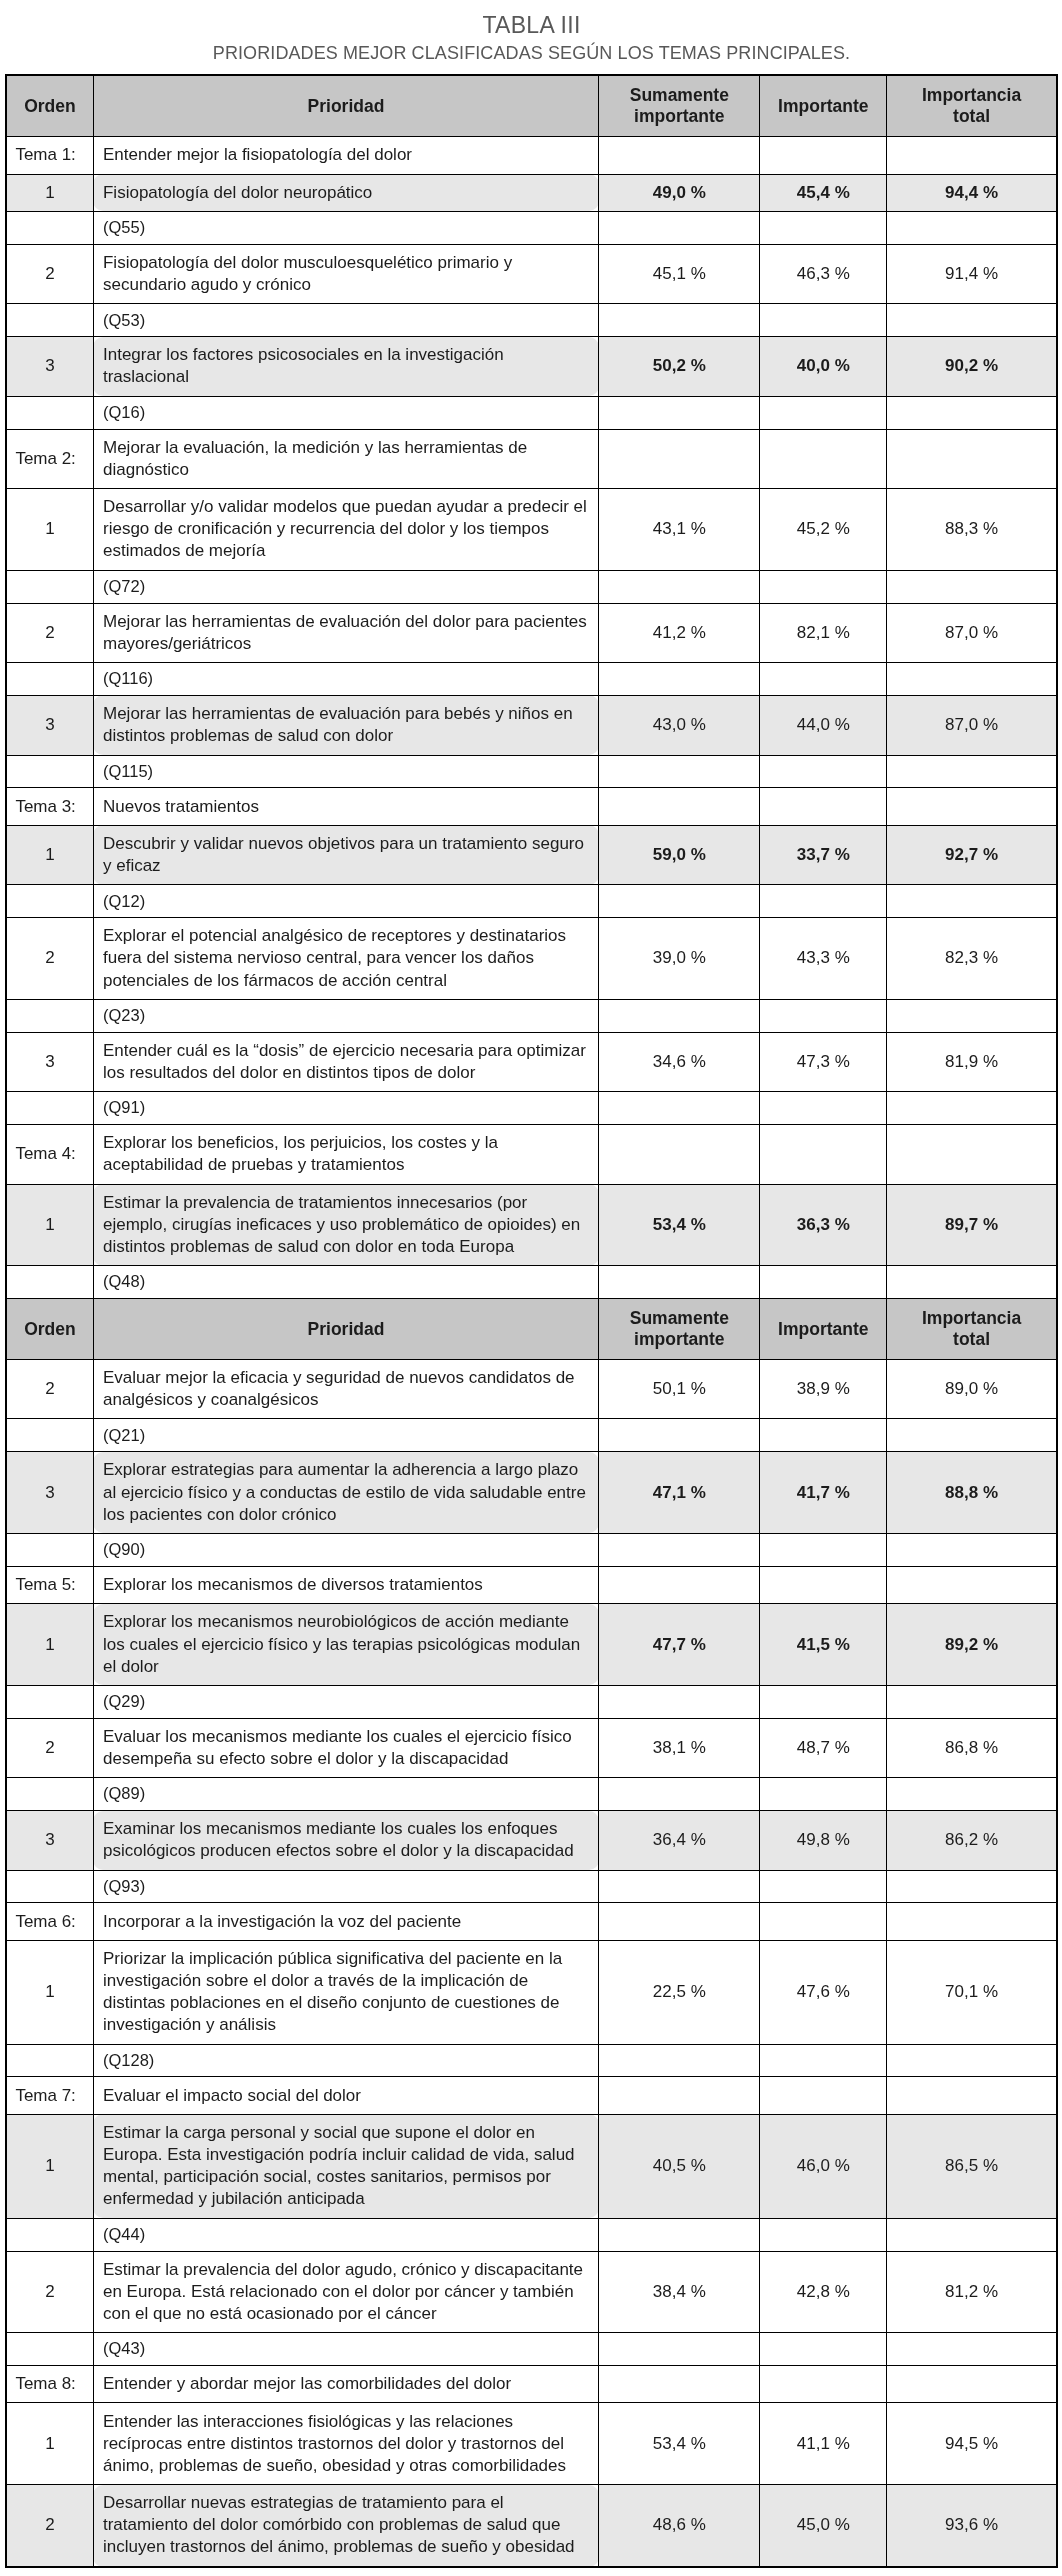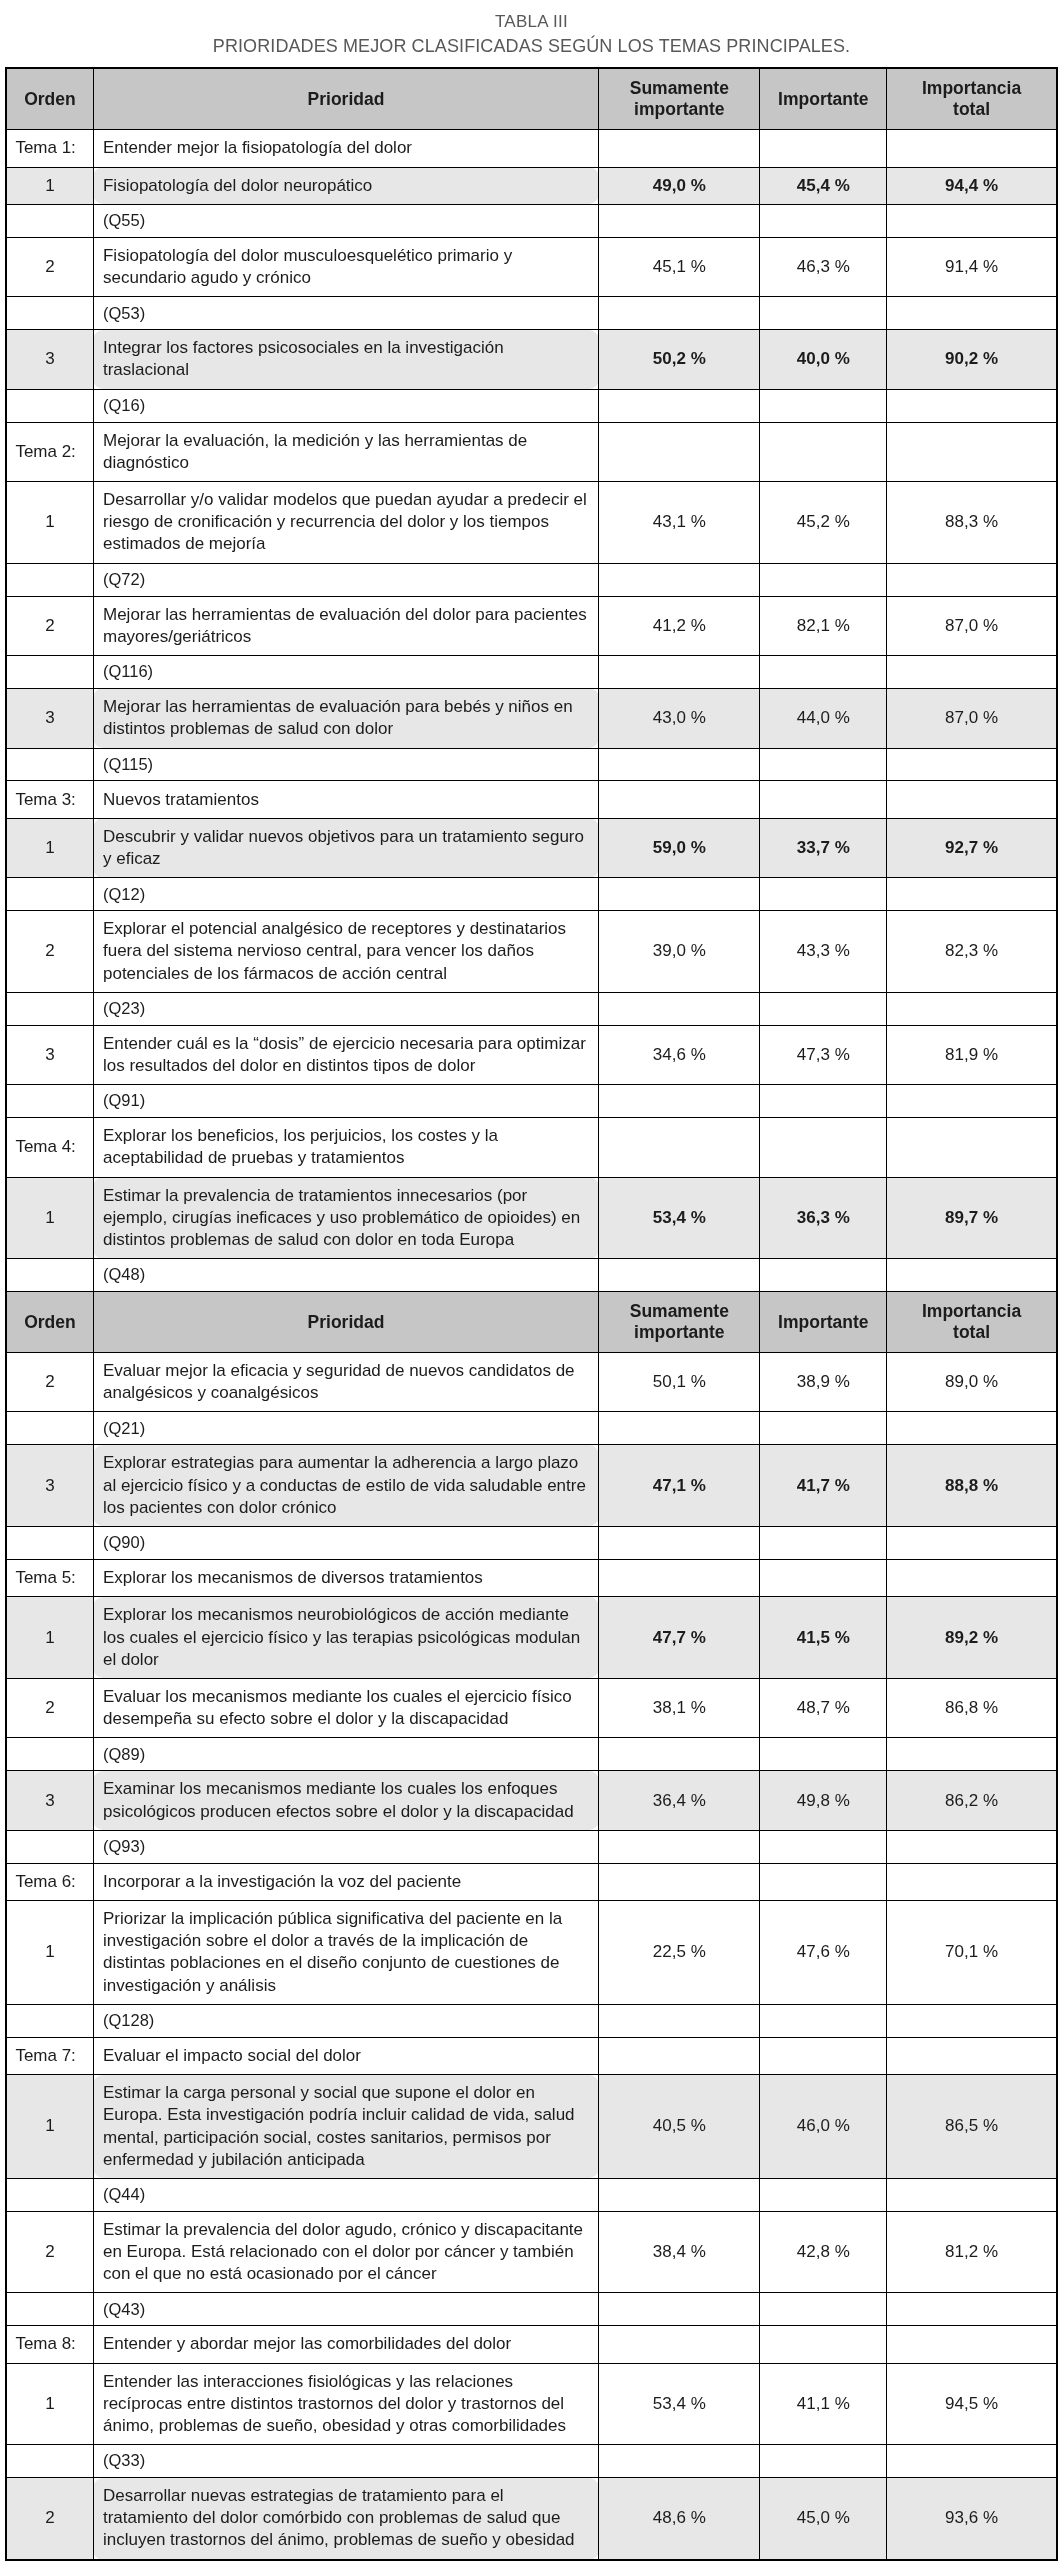--- a/index.html
+++ b/index.html
@@ -7,21 +7,21 @@
   html, body { margin: 0; padding: 0; background: #ffffff; }
   body {
     width: 1063px;
     font-family: "Liberation Sans", sans-serif;
     color: #1c1c1c;
     -webkit-font-smoothing: antialiased;
   }
   .page { padding: 8.2px 5.2px 20.6px 5.2px; }
 
   .title-block { text-align: center; color: #585858; margin: 4.1px 0 10.3px 0; }
-  .title-line1 { font-size: 17px; letter-spacing: 0.3px; }
+  .title-line1 { font-size: 23px; letter-spacing: 0.3px; }
   .title-line2 { font-size: 18px; margin-top: 3.6px; letter-spacing: 0.1px; }
 
   table.main {
     width: 100%;
     border-collapse: collapse;
     table-layout: fixed;
     border: 2.1px solid var(--border, #000);
   }
   col.col-orden { width: 87px; }
   col.col-sum   { width: 161px; }
@@ -293,20 +293,27 @@
     <td class="cell-val"></td>
     <td class="cell-val"></td>
   </tr>
         <tr class="priority-row shaded bold-vals">
     <td class="cell-orden">1</td>
     <td class="cell-text">Explorar los mecanismos neurobiológicos de acción mediante los cuales el ejercicio físico y las terapias psicológicas modulan el dolor</td>
     <td class="cell-val">47,7 %</td>
     <td class="cell-val">41,5 %</td>
     <td class="cell-val">89,2 %</td>
   </tr>
+        <tr class="qcode-row">
+    <td class="cell-orden"></td>
+    <td class="cell-text">(Q29)</td>
+    <td class="cell-val"></td>
+    <td class="cell-val"></td>
+    <td class="cell-val"></td>
+  </tr>
         <tr class="priority-row">
     <td class="cell-orden">2</td>
     <td class="cell-text">Evaluar los mecanismos mediante los cuales el ejercicio físico desempeña su efecto sobre el dolor y la discapacidad</td>
     <td class="cell-val">38,1 %</td>
     <td class="cell-val">48,7 %</td>
     <td class="cell-val">86,8 %</td>
   </tr>
         <tr class="qcode-row">
     <td class="cell-orden"></td>
     <td class="cell-text">(Q89)</td>
@@ -391,27 +398,20 @@
     <td class="cell-val"></td>
     <td class="cell-val"></td>
   </tr>
         <tr class="priority-row">
     <td class="cell-orden">1</td>
     <td class="cell-text">Entender las interacciones fisiológicas y las relaciones recíprocas entre distintos trastornos del dolor y trastornos del ánimo, problemas de sueño, obesidad y otras comorbilidades</td>
     <td class="cell-val">53,4 %</td>
     <td class="cell-val">41,1 %</td>
     <td class="cell-val">94,5 %</td>
   </tr>
-        <tr class="qcode-row">
-    <td class="cell-orden"></td>
-    <td class="cell-text">(Q33)</td>
-    <td class="cell-val"></td>
-    <td class="cell-val"></td>
-    <td class="cell-val"></td>
-  </tr>
         <tr class="priority-row shaded">
     <td class="cell-orden">2</td>
     <td class="cell-text">Desarrollar nuevas estrategias de tratamiento para el tratamiento del dolor comórbido con problemas de salud que incluyen trastornos del ánimo, problemas de sueño y obesidad</td>
     <td class="cell-val">48,6 %</td>
     <td class="cell-val">45,0 %</td>
     <td class="cell-val">93,6 %</td>
   </tr>
       </tbody>
   </table>
 

